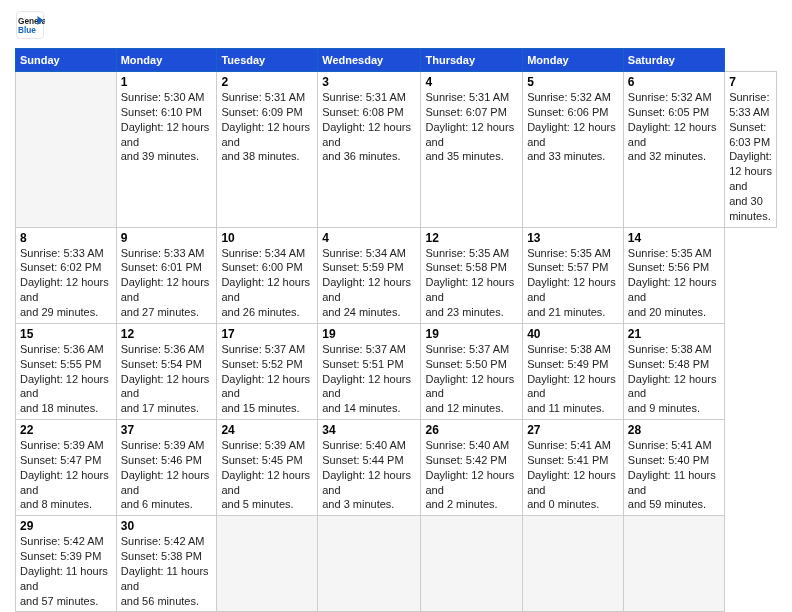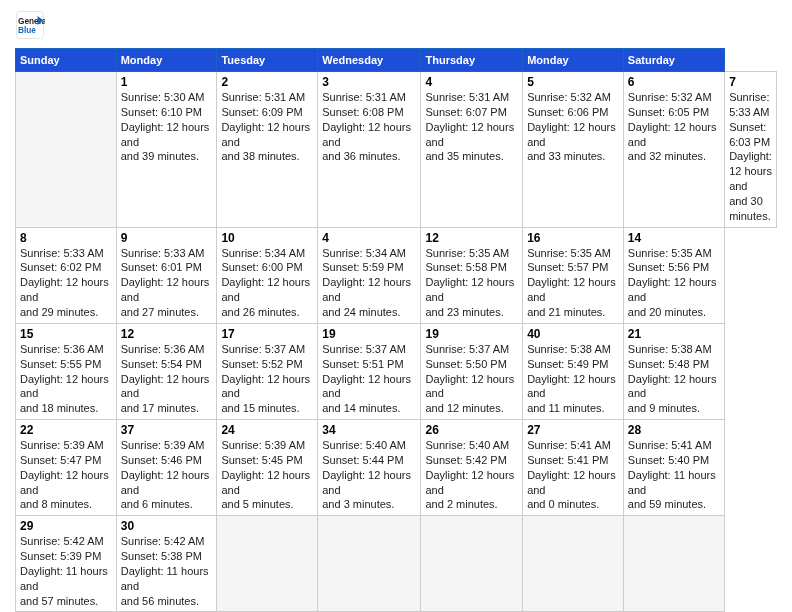--- a/index.html
+++ b/index.html
@@ -155,21 +155,21 @@
           </td>
           <td>
             <span class="day-num">4</span>
             <div class="day-detail">Sunrise: 5:34 AM<br>Sunset: 5:59 PM<br>Daylight: 12 hours and<br>and 24 minutes.</div>
           </td>
           <td>
             <span class="day-num">12</span>
             <div class="day-detail">Sunrise: 5:35 AM<br>Sunset: 5:58 PM<br>Daylight: 12 hours and<br>and 23 minutes.</div>
           </td>
           <td>
-            <span class="day-num">16</span>
+            <span class="day-num">13</span>
             <div class="day-detail">Sunrise: 5:35 AM<br>Sunset: 5:57 PM<br>Daylight: 12 hours and<br>and 21 minutes.</div>
           </td>
           <td>
             <span class="day-num">14</span>
             <div class="day-detail">Sunrise: 5:35 AM<br>Sunset: 5:56 PM<br>Daylight: 12 hours and<br>and 20 minutes.</div>
           </td>
         </tr>
         <tr>
           <td>
             <span class="day-num">15</span>

